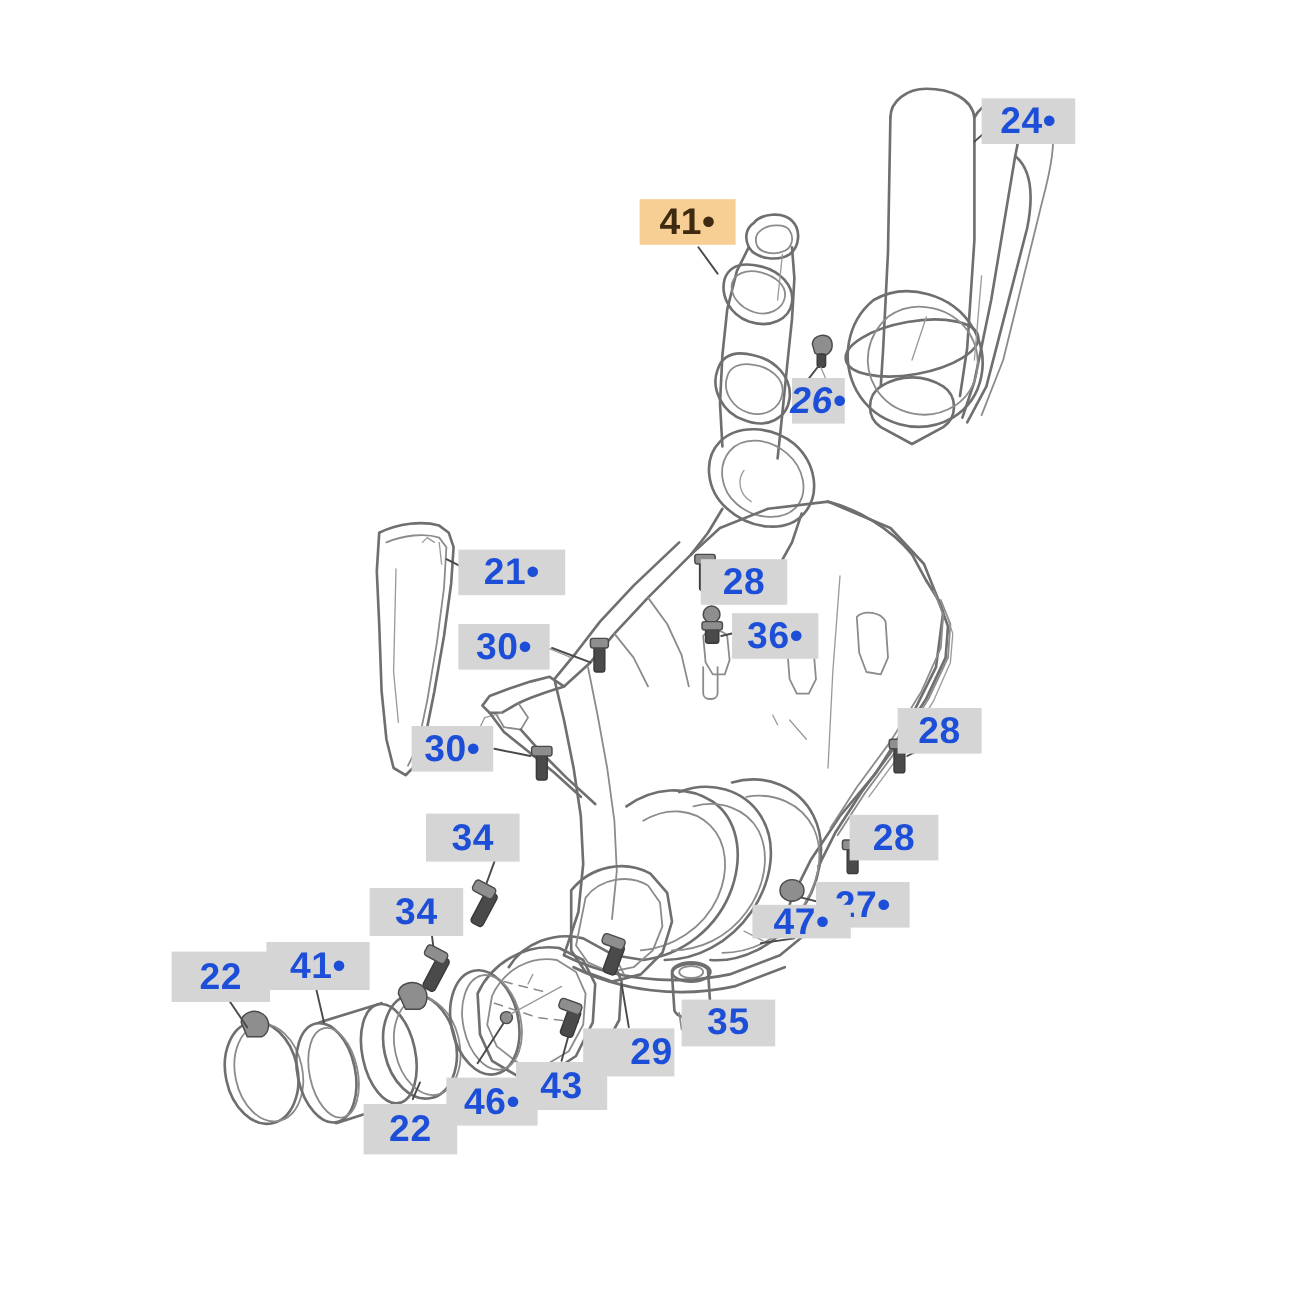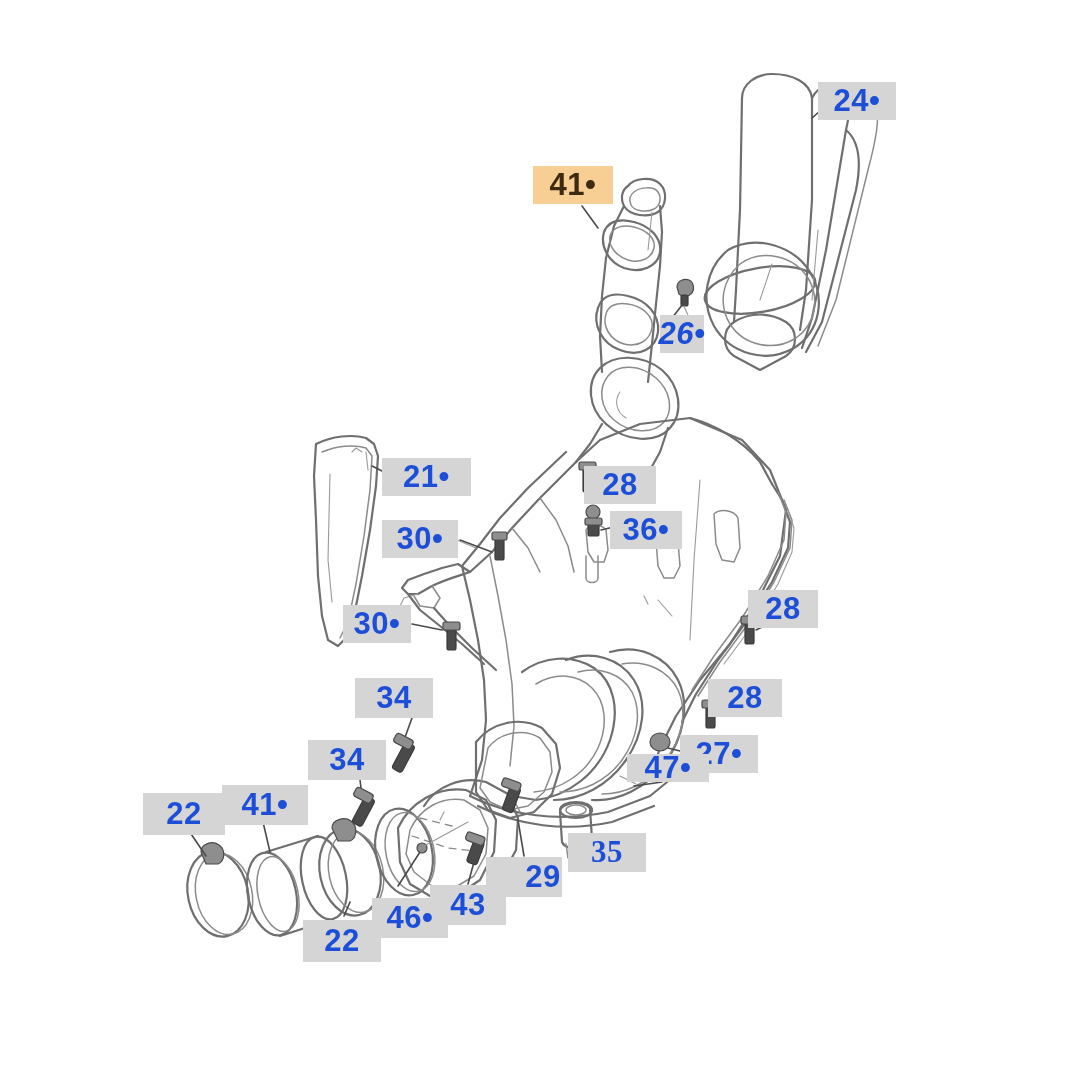--- a/index.html
+++ b/index.html
@@ -372,20 +372,20 @@
       <div class="label" style="left: 596px; top: 511px; width: 72px; height: 38px; margin-left: 14px;">36•</div>
       <div class="label" style="left: 748px; top: 590px; width: 70px; height: 38px;">28</div>
       <div class="label" style="left: 343px; top: 605px; width: 68px; height: 38px;">30•</div>
       <div class="label" style="left: 355px; top: 678px; width: 78px; height: 40px;">34</div>
       <div class="label" style="left: 708px; top: 679px; width: 74px; height: 38px;">28</div>
       <div class="label" style="left: 680px; top: 735px; width: 78px; height: 38px;">27•</div>
       <div class="label" style="left: 308px; top: 740px; width: 78px; height: 40px;">34</div>
       <div class="label" style="left: 627px; top: 754px; width: 82px; height: 28px;">47•</div>
       <div class="label" style="left: 143px; top: 793px; width: 82px; height: 42px;">22</div>
       <div class="label" style="left: 222px; top: 785px; width: 86px; height: 40px;">41•</div>
-      <div class="label" style="left: 568px; top: 833px; width: 78px; height: 39px; font-family: Liberation Serif, serif;">35</div>
+      <div class="label" style="left: 568px; top: 833px; width: 78px; height: 39px;">35</div>
       <div class="label" style="left: 486px; top: 857px; width: 76px; height: 40px; padding-left: 38px;">29</div>
       <div class="label" style="left: 430px; top: 885px; width: 76px; height: 40px;">43</div>
       <div class="label" style="left: 372px; top: 898px; width: 76px; height: 40px;">46•</div>
       <div class="label" style="left: 303px; top: 920px; width: 78px; height: 42px;">22</div>
     </div>
 
 </div>
 
 </body></html>

